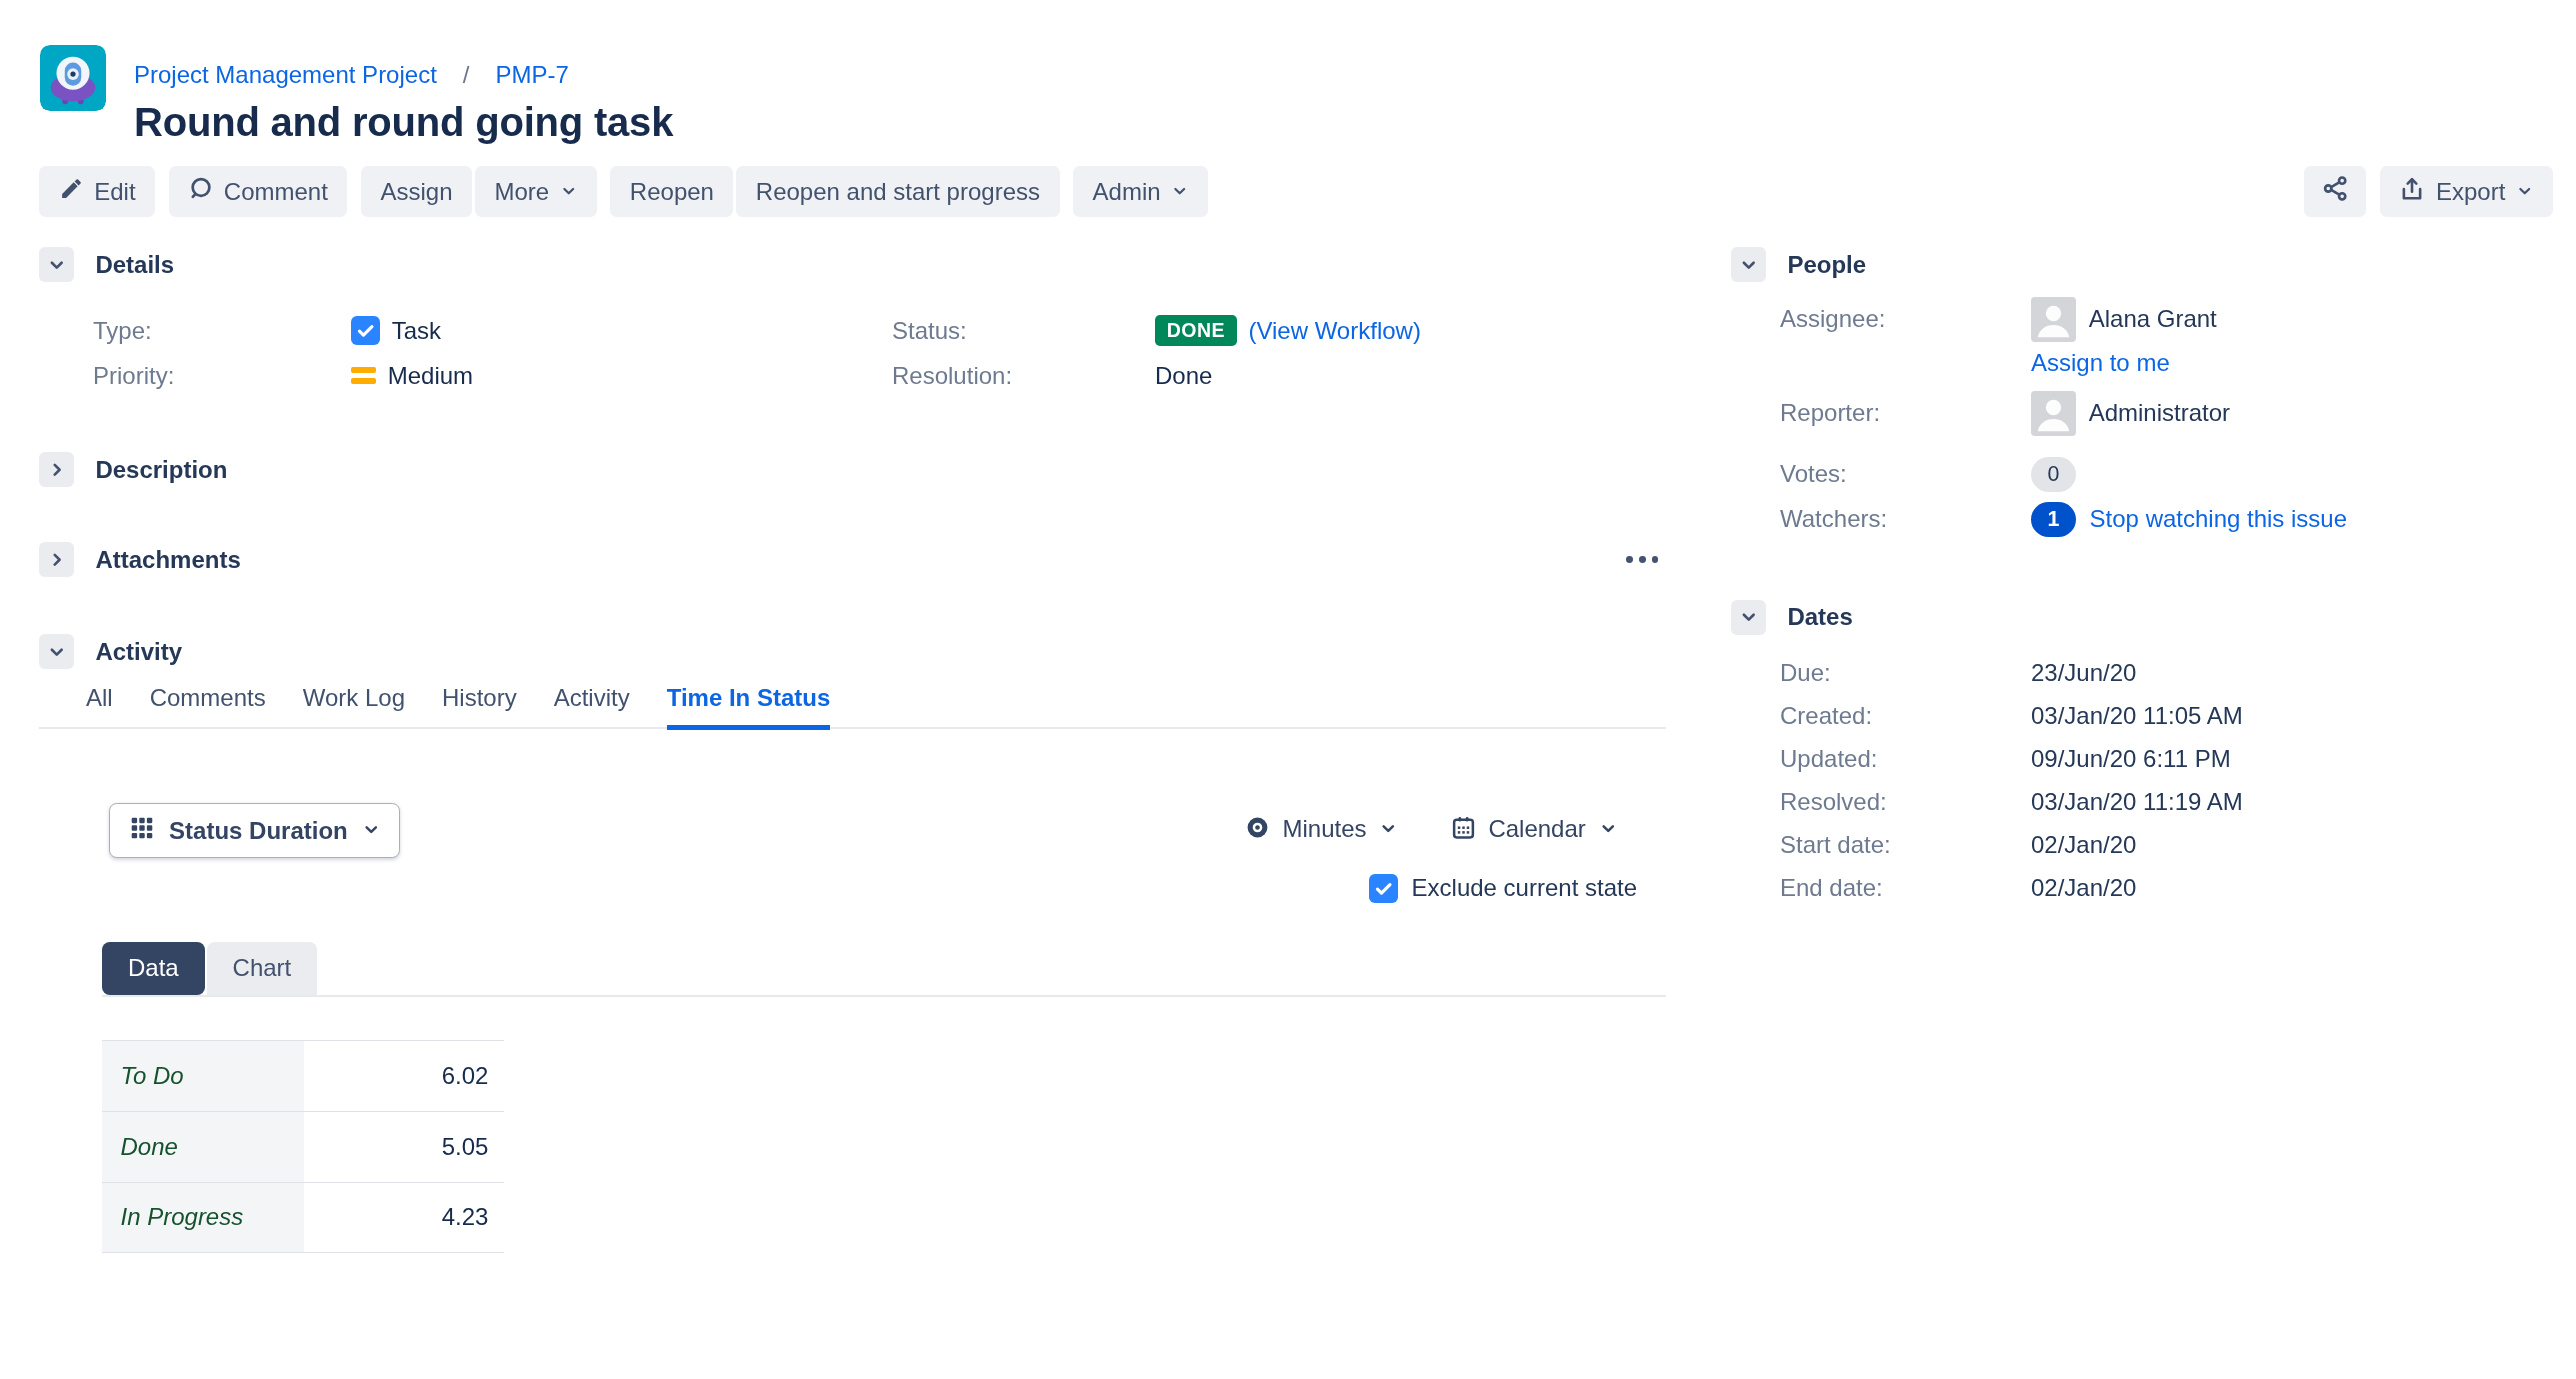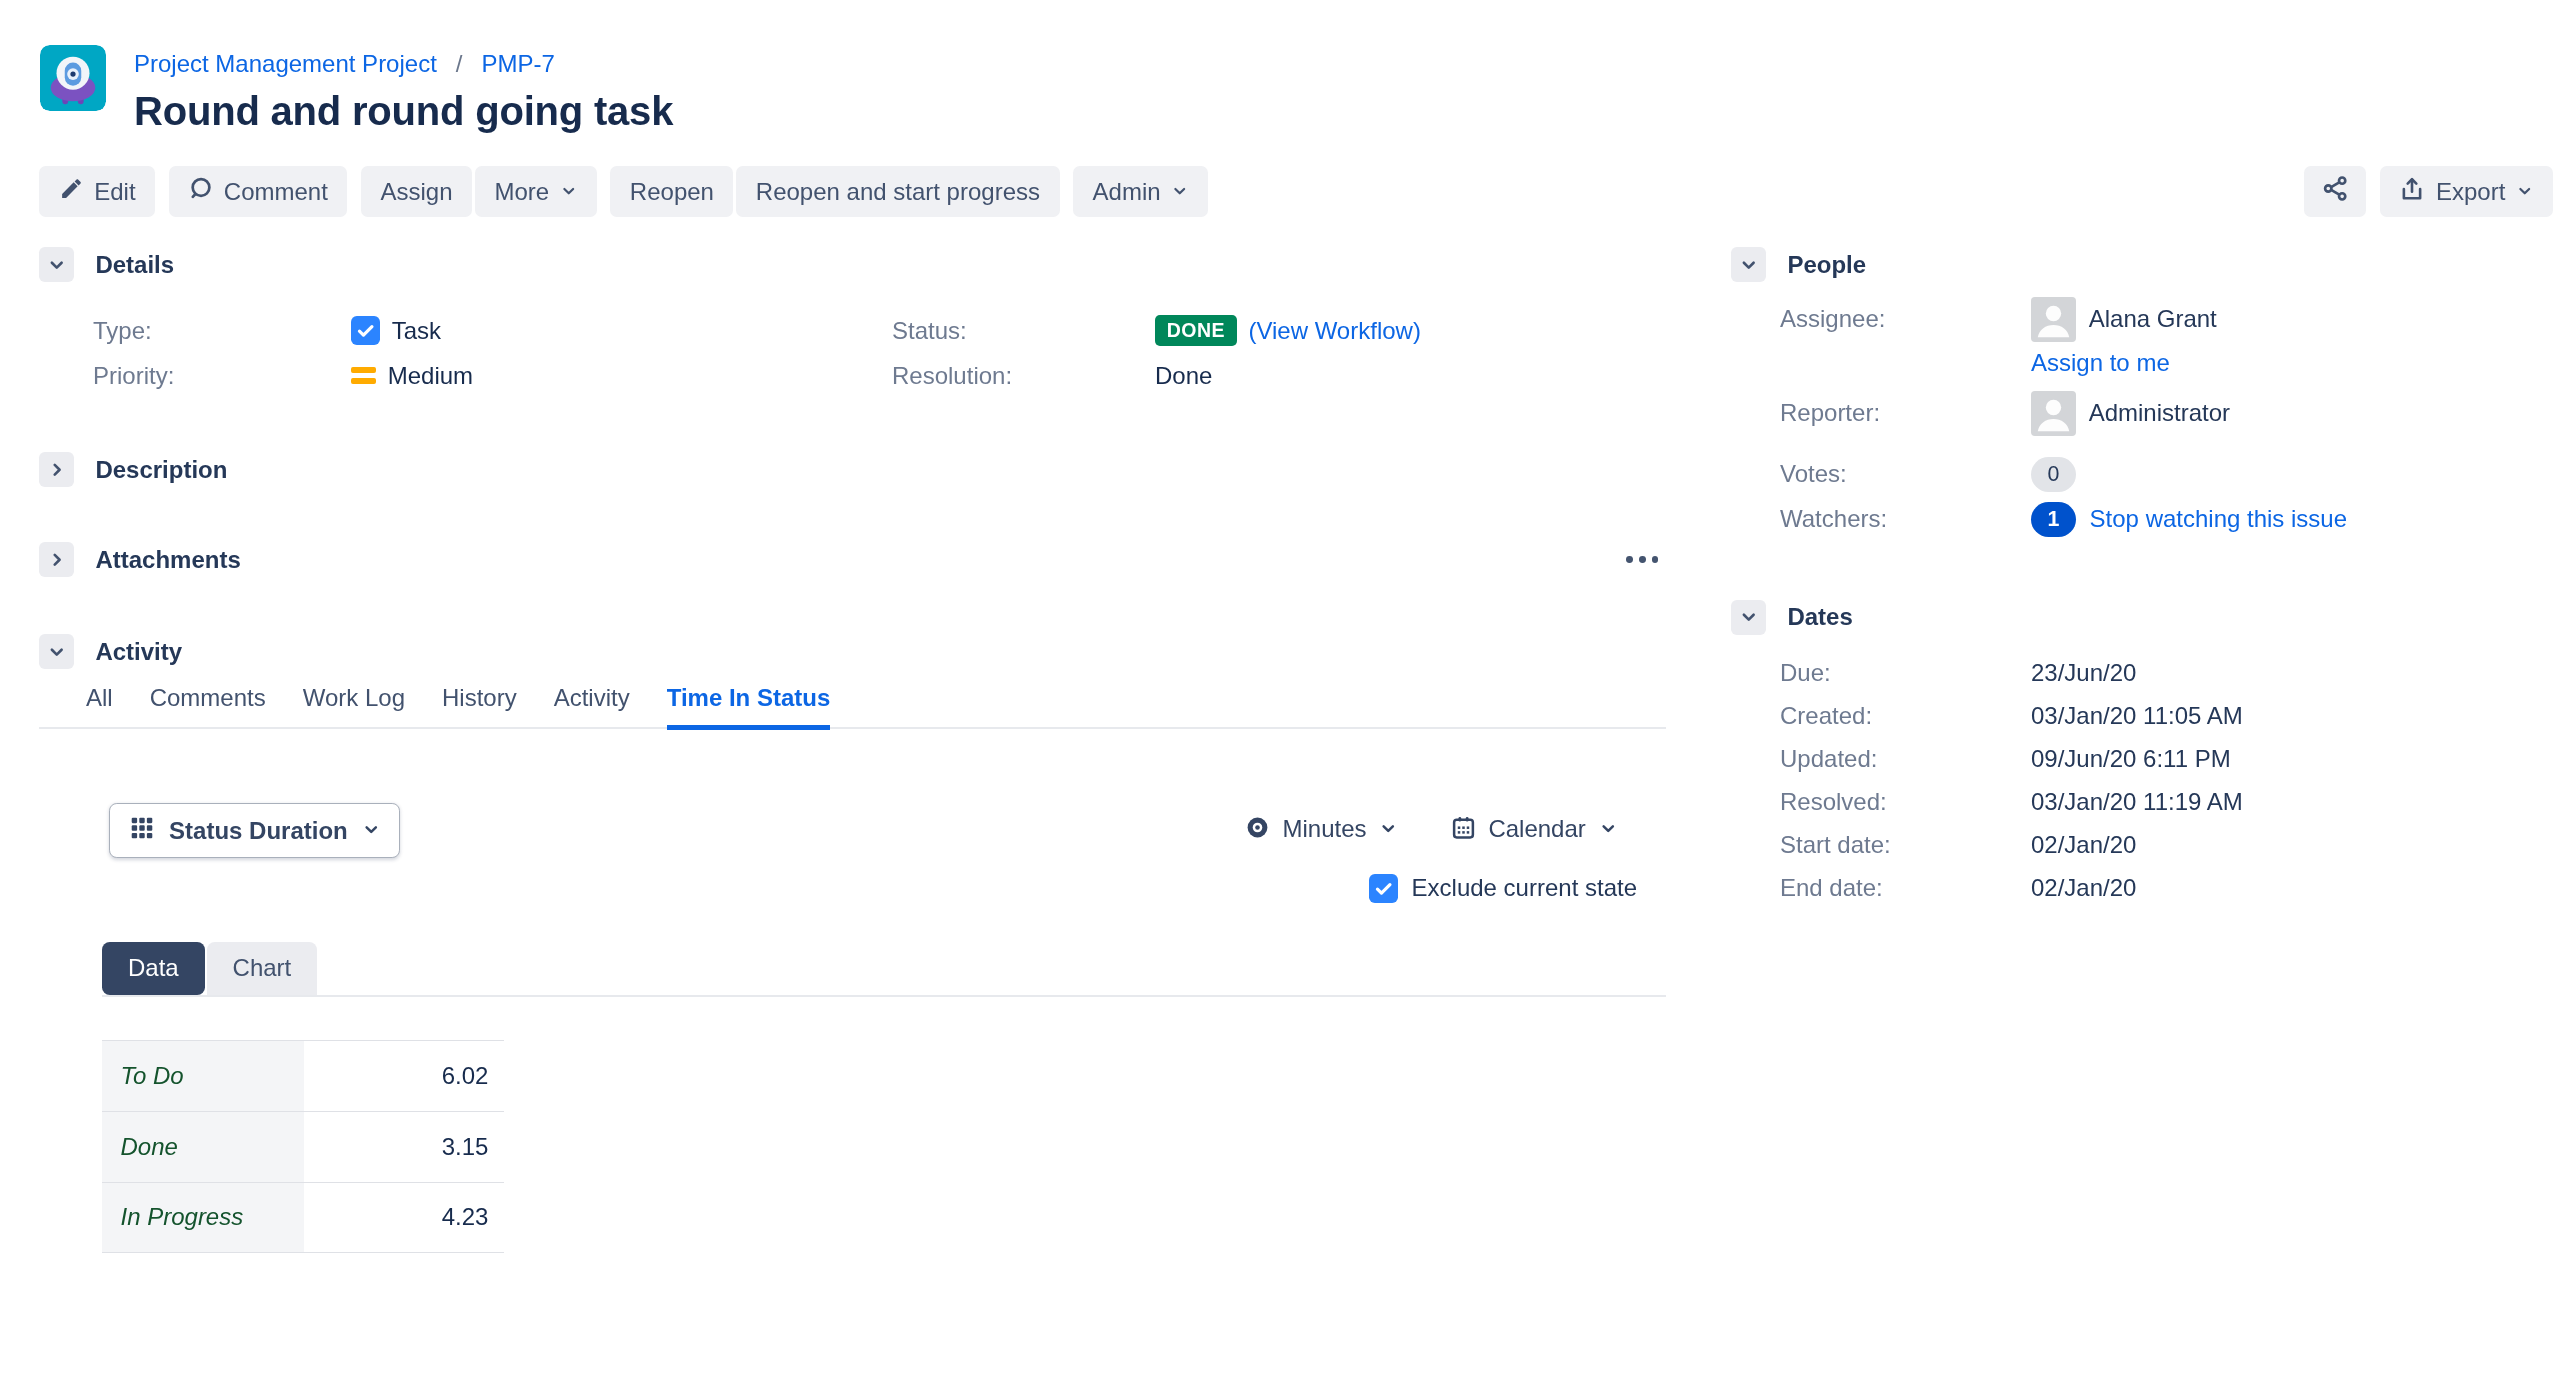--- a/index.html
+++ b/index.html
@@ -3,21 +3,21 @@
 <meta charset="utf-8">
 <style>
   * { box-sizing: border-box; margin: 0; padding: 0; }
   html,body { background:#fff; }
   body { font-family:"Liberation Sans", sans-serif; color:#172B4D; }
   .page { position:relative; width:2576px; height:1380px; background:#fff; overflow:hidden; font-size:24px; }
 
   
   .header { position:absolute; left:40px; top:45px; display:flex; gap:28px; align-items:flex-start; }
   .proj-avatar { width:66px; height:66px; border-radius:9.7px; overflow:hidden; flex:0 0 auto; }
-  .crumbs { display:flex; gap:19px; align-items:center; height:31px; margin-top:3px; }
+  .crumbs { display:flex; gap:26px; align-items:center; height:31px; margin-top:14px; }
   .crumbs a { color:#0C66E4; text-decoration:none; cursor:pointer; }
   .crumb-sep { color:#6B778C; }
   .issue-title { font-size:40px; font-weight:600; color:#172B4D; margin-top:9.7px; letter-spacing:-0.2px; }
 
   
   .toolbar { position:absolute; left:39px; top:166px; width:2514px; display:flex; align-items:center; }
   .btn { height:51px; display:flex; align-items:center; gap:10.7px; padding:0 19.5px; background:#F0F1F4;
          border:none; border-radius:6.8px; color:#42526E; font-size:24px; font-family:inherit; cursor:pointer; white-space:nowrap; }
   .btn svg { flex:0 0 auto; }
   .tb-gap { width:13.6px; } .tb-gap-sm { width:2.9px; }
@@ -360,21 +360,21 @@
       <span class="vtab inactive">Chart</span>
     </div>
 
     <div class="tis-table">
       <div class="trow">
         <span class="tname">To Do</span>
         <span class="tval">6.02</span>
       </div>
       <div class="trow">
         <span class="tname">Done</span>
-        <span class="tval">3.15</span>
+        <span class="tval">5.05</span>
       </div>
       <div class="trow">
         <span class="tname">In Progress</span>
         <span class="tval">4.23</span>
       </div>
     </div>
   </div>
 
   <div class="col-side">
 

